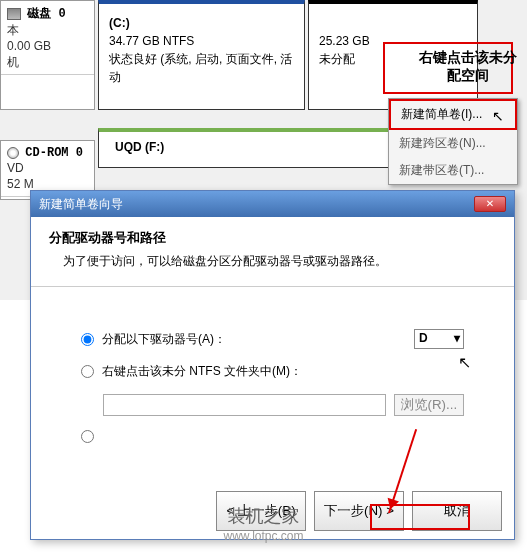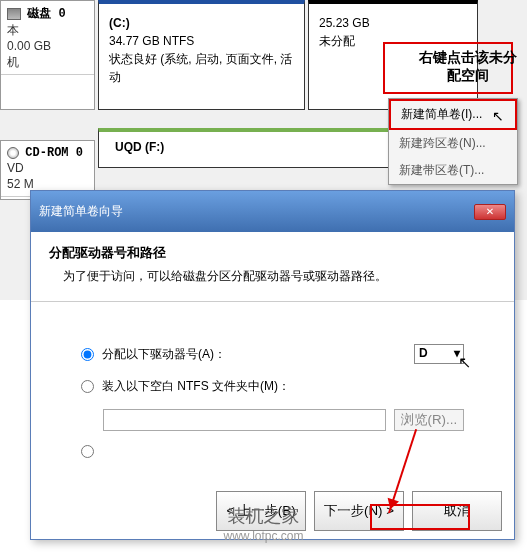--- a/index.html
+++ b/index.html
@@ -22,21 +22,21 @@
 
 .annot { position: absolute; right: 10px; top: 48px; color: #000000; font-weight: bold; font-size: 14px; text-align: center; line-height: 18px; }
 .annot-box { position: absolute; right: 14px; top: 42px; width: 130px; height: 52px; border: 2px solid #d00; }
 
 .ctx-menu { position: absolute; left: 388px; top: 98px; width: 130px; background: #f4f4f4; border: 1px solid #999; box-shadow: 2px 2px 4px rgba(0,0,0,.3); }
 .ctx-item { padding: 5px 10px; color: #555; }
 .ctx-item.hl { border: 2px solid #d00; color: #000; }
 .ctx-cursor { position:absolute; left:492px; top:108px; font-size:14px; }
 
 .dialog { position: absolute; left: 30px; top: 190px; width: 485px; height: 350px; background: #fff; border: 1px solid #5a7db8; box-shadow: 3px 3px 8px rgba(0,0,0,.25); }
-.dlg-title { height: 41px; background: linear-gradient(#6a9fe0,#3f6fb0); color: #fff; padding: 0 8px; display:flex; justify-content:space-between; align-items:center; }
+.dlg-title { height: 26px; background: linear-gradient(#6a9fe0,#3f6fb0); color: #fff; padding: 0 8px; display:flex; justify-content:space-between; align-items:center; }
 .dlg-close { width: 32px; height: 16px; background: linear-gradient(#e88,#c33); border:1px solid #a22; border-radius:2px; color:#fff; text-align:center; font-size:10px; line-height:14px; }
 .dlg-head { padding: 12px 18px 16px; border-bottom: 1px solid #ccc; }
 .dlg-head-title { font-weight: bold; font-size: 13px; margin-bottom: 6px; }
 .dlg-head-sub { padding-left: 14px; }
 .dlg-body { padding: 30px 50px; }
 .opt-row { margin-bottom: 14px; display:flex; align-items:center;margin-top:12px; }
 .opt-row input[type=radio] { margin-right: 8px; }
 .select-d { margin-left: auto; width: 50px; height: 20px; border:1px solid #888; background:#fff; font-weight:bold; padding:1px 4px; position:relative; }
 .select-d::after { content:"▾"; position:absolute; right:3px; }
 .path-row { display:flex; gap:8px; margin: 6px 0 14px 22px; }
@@ -68,21 +68,21 @@
   </div>
 </div>
 
 <div class="partition-row">
   <div class="part-c">
     <div style="font-weight:bold">(C:)</div>
     <div>34.77 GB NTFS</div>
     <div>状态良好 (系统, 启动, 页面文件, 活动</div>
   </div>
   <div class="part-unalloc">
-    <div style="">25.23 GB</div>
+    <div style="margin-top:18px">25.23 GB</div>
     <div>未分配</div>
   </div>
 </div>
 
 <div class="annot-box"></div>
 <div class="annot">
   <div>右键点击该未分</div>
   <div>配空间</div>
 </div>
 
@@ -116,21 +116,21 @@
     <div class="dlg-head-sub">为了便于访问，可以给磁盘分区分配驱动器号或驱动器路径。</div>
   </div>
   <div class="dlg-body">
     <div class="opt-row">
       <input type="radio" checked="" style="">
       <span>分配以下驱动器号(A)：</span>
       <div class="select-d">D</div>
     </div>
     <div class="opt-row">
       <input type="radio" style="">
-      <span>装入以下空白 NTFS 文件夹中(M)：</span>
+      <span>右键点击该未分 NTFS 文件夹中(M)：</span>
     </div>
     <div class="path-row">
       <div class="path-input"></div>
       <button class="browse-btn">浏览(R)...</button>
     </div>
     <div class="opt-row">
       <input type="radio" style="">
     </div>
   </div>
   <div class="dlg-foot">

